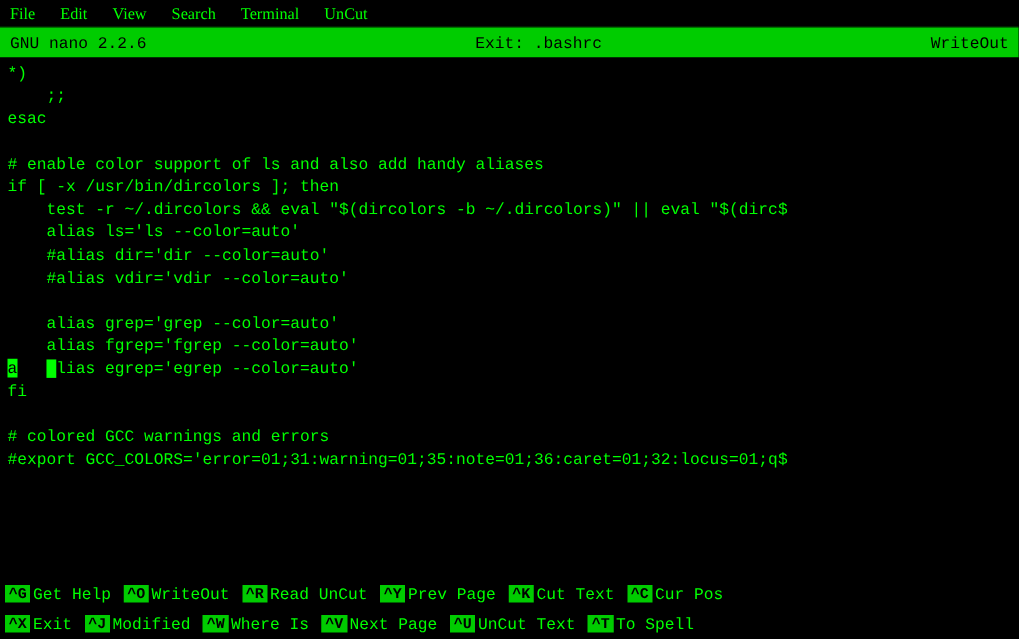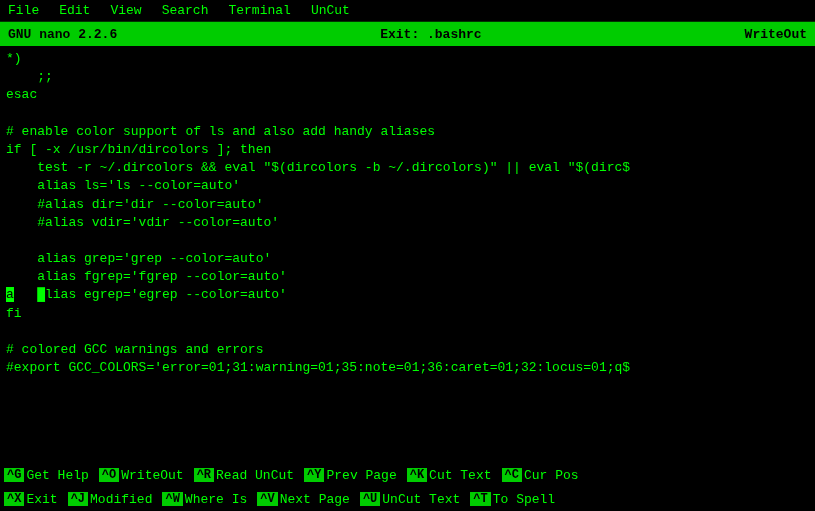--- a/index.html
+++ b/index.html
@@ -22,32 +22,33 @@
       display: flex;
       align-items: center;
       padding: 0 4px;
       height: 22px;
       gap: 12px;
       border-bottom: 1px solid #003300;
     }
     .menu-item {
       cursor: pointer;
       padding: 1px 4px;
+      font-family: Liberation Serif, serif;
     }
 
     
     #title-bar {
       background: #00cc00;
       color: #000;
       display: flex;
       justify-content: space-between;
       align-items: center;
       padding: 2px 8px;
       height: 24px;
-      font-weight: bold;
+      font-weight: normal;
     }
 
     
     #editor {
       flex: 1;
       background: #000;
       color: #00ff00;
       padding: 4px 6px;
       overflow: hidden;
       white-space: pre;

